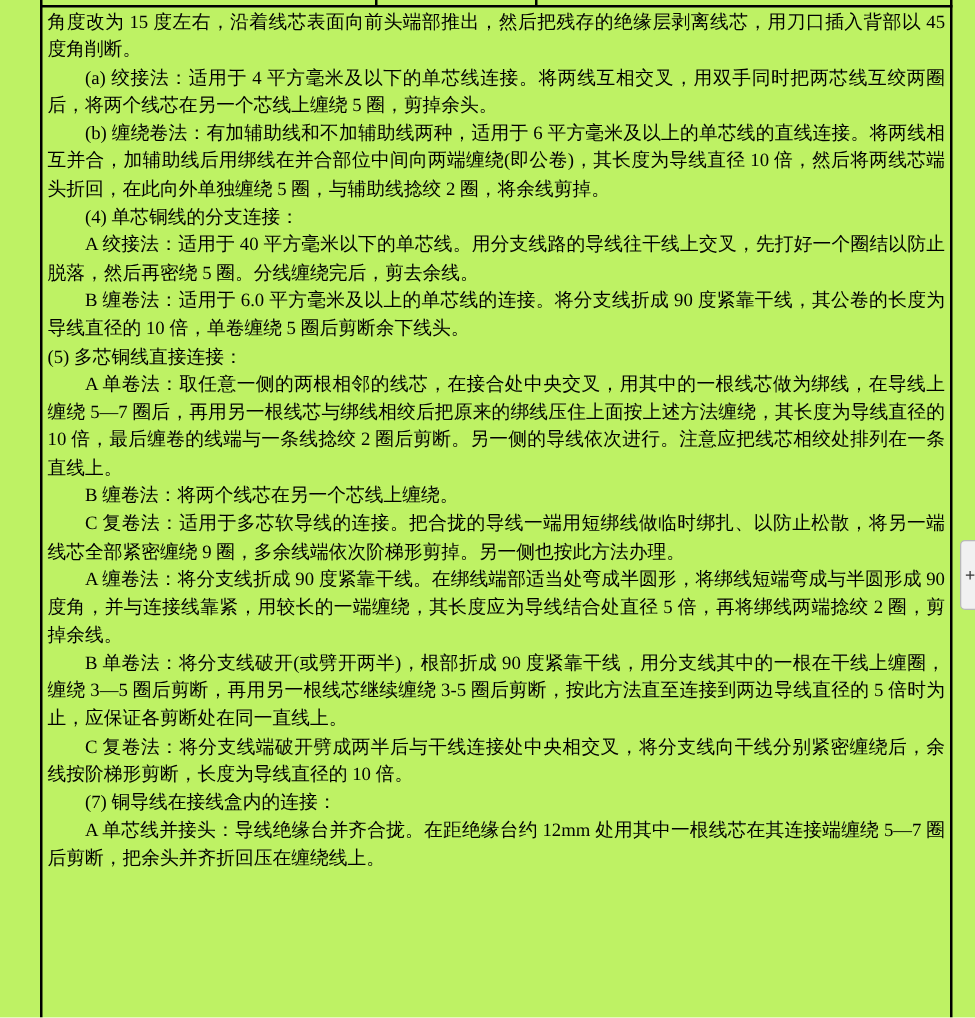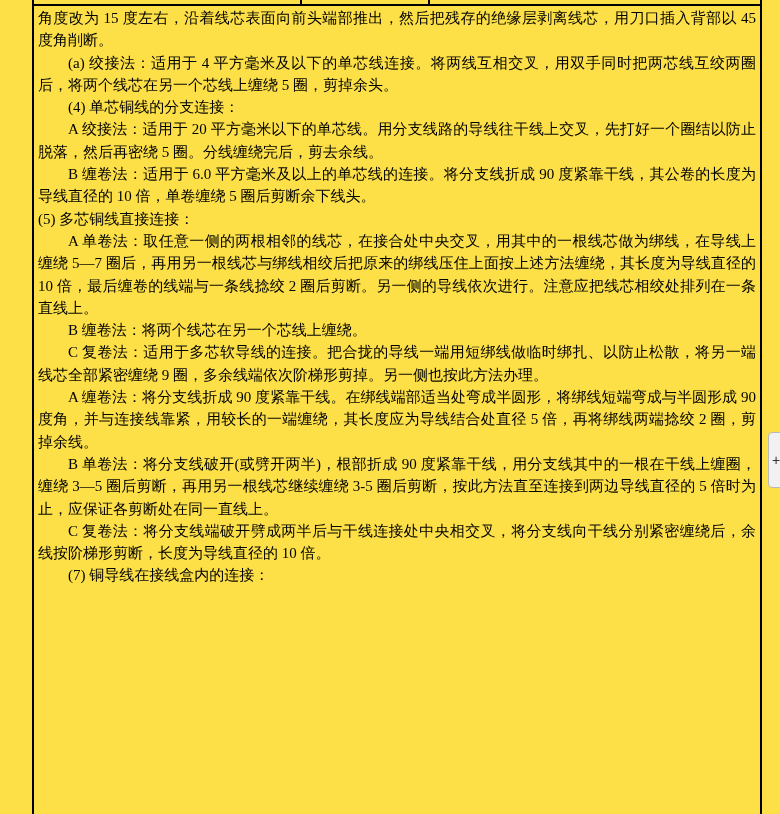--- a/index.html
+++ b/index.html
@@ -8,21 +8,21 @@
     width: 780px;
     height: 814px;
     overflow: hidden;
     background: #ffffff;
     font-family: "Liberation Serif", "DejaVu Serif", serif;
   }
   .page {
     position: relative;
     width: 780px;
     height: 814px;
-    background: #fde047;
+    background: #bef264;
   }
   
   .v-border {
     position: absolute;
     top: 0;
     width: 2px;
     height: 814px;
     background: #000000;
   }
   .v-border.left  { left: 32px; }
@@ -95,30 +95,32 @@
 
   <div class="v-border left"></div>
   <div class="v-border right"></div>
   <div class="h-border-top"></div>
   <div class="col-tick t1"></div>
   <div class="col-tick t2"></div>
 
   <div class="content" id="doc-body">
       <p>角度改为 15 度左右，沿着线芯表面向前头端部推出，然后把残存的绝缘层剥离线芯，用刀口插入背部以 45 度角削断。</p>
       <p class="indent">(a) 绞接法：适用于 4 平方毫米及以下的单芯线连接。将两线互相交叉，用双手同时把两芯线互绞两圈后，将两个线芯在另一个芯线上缠绕 5 圈，剪掉余头。</p>
+      <p class="indent">(b) 缠绕卷法：有加辅助线和不加辅助线两种，适用于 6 平方毫米及以上的单芯线的直线连接。将两线相互并合，加辅助线后用绑线在并合部位中间向两端缠绕(即公卷)，其长度为导线直径 10 倍，然后将两线芯端头折回，在此向外单独缠绕 5 圈，与辅助线捻绞 2 圈，将余线剪掉。</p>
       <p class="indent">(4) 单芯铜线的分支连接：</p>
-      <p class="indent">A 绞接法：适用于 20 平方毫米以下的单芯线。用分支线路的导线往干线上交叉，先打好一个圈结以防止脱落，然后再密绕 5 圈。分线缠绕完后，剪去余线。</p>
+      <p class="indent">A 绞接法：适用于 40 平方毫米以下的单芯线。用分支线路的导线往干线上交叉，先打好一个圈结以防止脱落，然后再密绕 5 圈。分线缠绕完后，剪去余线。</p>
       <p class="indent">B 缠卷法：适用于 6.0 平方毫米及以上的单芯线的连接。将分支线折成 90 度紧靠干线，其公卷的长度为导线直径的 10 倍，单卷缠绕 5 圈后剪断余下线头。</p>
       <p>(5) 多芯铜线直接连接：</p>
       <p class="indent">A 单卷法：取任意一侧的两根相邻的线芯，在接合处中央交叉，用其中的一根线芯做为绑线，在导线上缠绕 5—7 圈后，再用另一根线芯与绑线相绞后把原来的绑线压住上面按上述方法缠绕，其长度为导线直径的 10 倍，最后缠卷的线端与一条线捻绞 2 圈后剪断。另一侧的导线依次进行。注意应把线芯相绞处排列在一条直线上。</p>
       <p class="indent">B 缠卷法：将两个线芯在另一个芯线上缠绕。</p>
       <p class="indent">C 复卷法：适用于多芯软导线的连接。把合拢的导线一端用短绑线做临时绑扎、以防止松散，将另一端线芯全部紧密缠绕 9 圈，多余线端依次阶梯形剪掉。另一侧也按此方法办理。</p>
       <p class="indent">A 缠卷法：将分支线折成 90 度紧靠干线。在绑线端部适当处弯成半圆形，将绑线短端弯成与半圆形成 90 度角，并与连接线靠紧，用较长的一端缠绕，其长度应为导线结合处直径 5 倍，再将绑线两端捻绞 2 圈，剪掉余线。</p>
       <p class="indent">B 单卷法：将分支线破开(或劈开两半)，根部折成 90 度紧靠干线，用分支线其中的一根在干线上缠圈，缠绕 3—5 圈后剪断，再用另一根线芯继续缠绕 3-5 圈后剪断，按此方法直至连接到两边导线直径的 5 倍时为止，应保证各剪断处在同一直线上。</p>
       <p class="indent">C 复卷法：将分支线端破开劈成两半后与干线连接处中央相交叉，将分支线向干线分别紧密缠绕后，余线按阶梯形剪断，长度为导线直径的 10 倍。</p>
       <p class="indent">(7) 铜导线在接线盒内的连接：</p>
+      <p class="indent">A 单芯线并接头：导线绝缘台并齐合拢。在距绝缘台约 12mm 处用其中一根线芯在其连接端缠绕 5—7 圈后剪断，把余头并齐折回压在缠绕线上。</p>
     </div>
 
   <div class="expand-btn">
     <span>+</span>
   </div>
 
 </div>
 
 </body></html>

